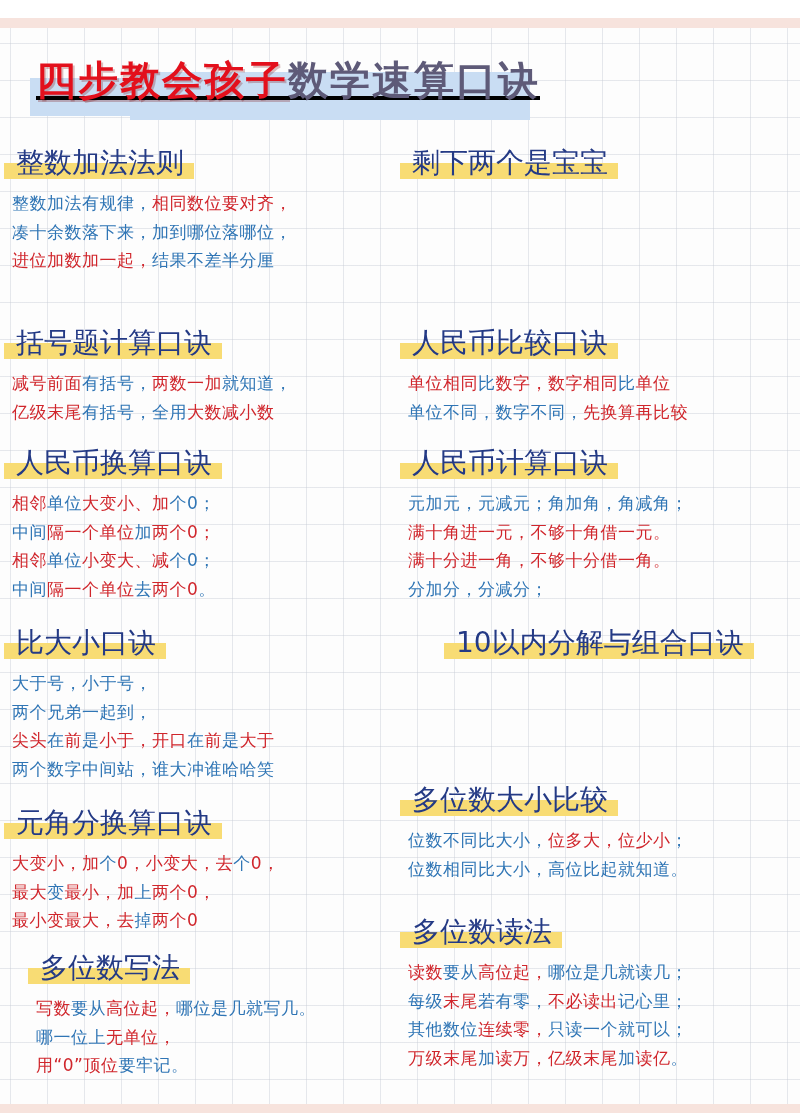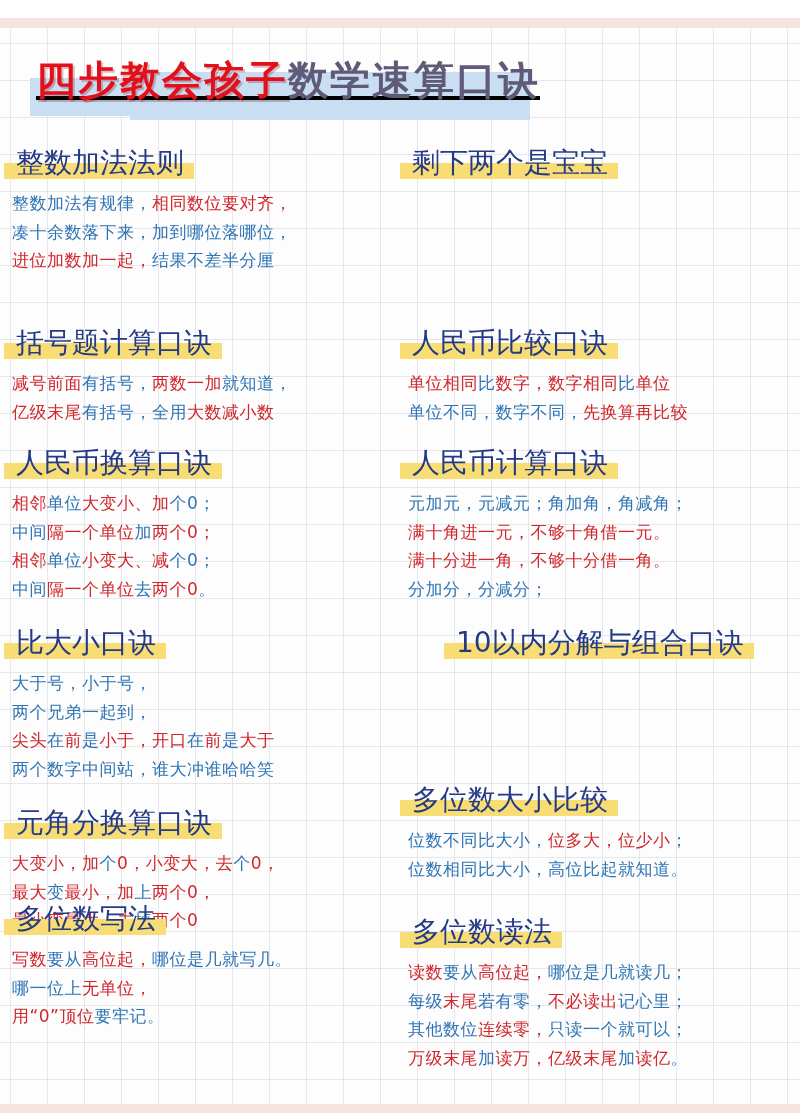--- a/index.html
+++ b/index.html
@@ -66,21 +66,21 @@
         <div class="line"><span class="b">大于号，小于号，</span></div>
         <div class="line"><span class="b">两个兄弟一起到，</span></div>
         <div class="line"><span class="r">尖头</span><span class="b">在</span><span class="r">前</span><span class="b">是</span><span class="r">小于，开口</span><span class="b">在</span><span class="r">前</span><span class="b">是</span><span class="r">大于</span></div>
         <div class="line"><span class="b">两个数字中间站，谁大冲谁哈哈笑</span></div>
       </div></div>
     <div class="section" style="left: 12px; top: 805px;"><div class="sec-title"><span class="hl"></span><span class="tx">元角分换算口诀</span></div><div class="lines">
         <div class="line"><span class="r">大变小，加</span><span class="b">个</span><span class="r">0，小变大，去</span><span class="b">个</span><span class="r">0，</span></div>
         <div class="line"><span class="r">最大</span><span class="b">变</span><span class="r">最小，加</span><span class="b">上</span><span class="r">两个0，</span></div>
         <div class="line"><span class="r">最小变最大，去</span><span class="b">掉</span><span class="r">两个0</span></div>
       </div></div>
-    <div class="section" style="left: 12px; top: 901px;"><div class="sec-title"><span class="hl"></span><span class="tx">多位数写法</span></div><div class="lines">
+    <div class="section" style="left: 12px; top: 950px; padding-left: 24px;"><div class="sec-title"><span class="hl"></span><span class="tx">多位数写法</span></div><div class="lines">
         <div class="line"><span class="r">写数</span><span class="b">要从</span><span class="r">高位起，</span><span class="b">哪位是几就写几。</span></div>
         <div class="line"><span class="b">哪一位上</span><span class="r">无单位，</span></div>
         <div class="line"><span class="r">用“0”顶位</span><span class="b">要牢记。</span></div>
       </div></div>
     <div class="section" style="left: 408px; top: 145px;"><div class="sec-title"><span class="hl"></span><span class="tx">剩下两个是宝宝</span></div></div>
     <div class="section" style="left: 408px; top: 325px;"><div class="sec-title"><span class="hl"></span><span class="tx">人民币比较口诀</span></div><div class="lines">
         <div class="line"><span class="r">单位相同</span><span class="b">比</span><span class="r">数字，数字相同</span><span class="b">比</span><span class="r">单位</span></div>
         <div class="line"><span class="b">单位不同，数字不同，</span><span class="r">先换算再比较</span></div>
       </div></div>
     <div class="section" style="left: 408px; top: 445px;"><div class="sec-title"><span class="hl"></span><span class="tx">人民币计算口诀</span></div><div class="lines">

